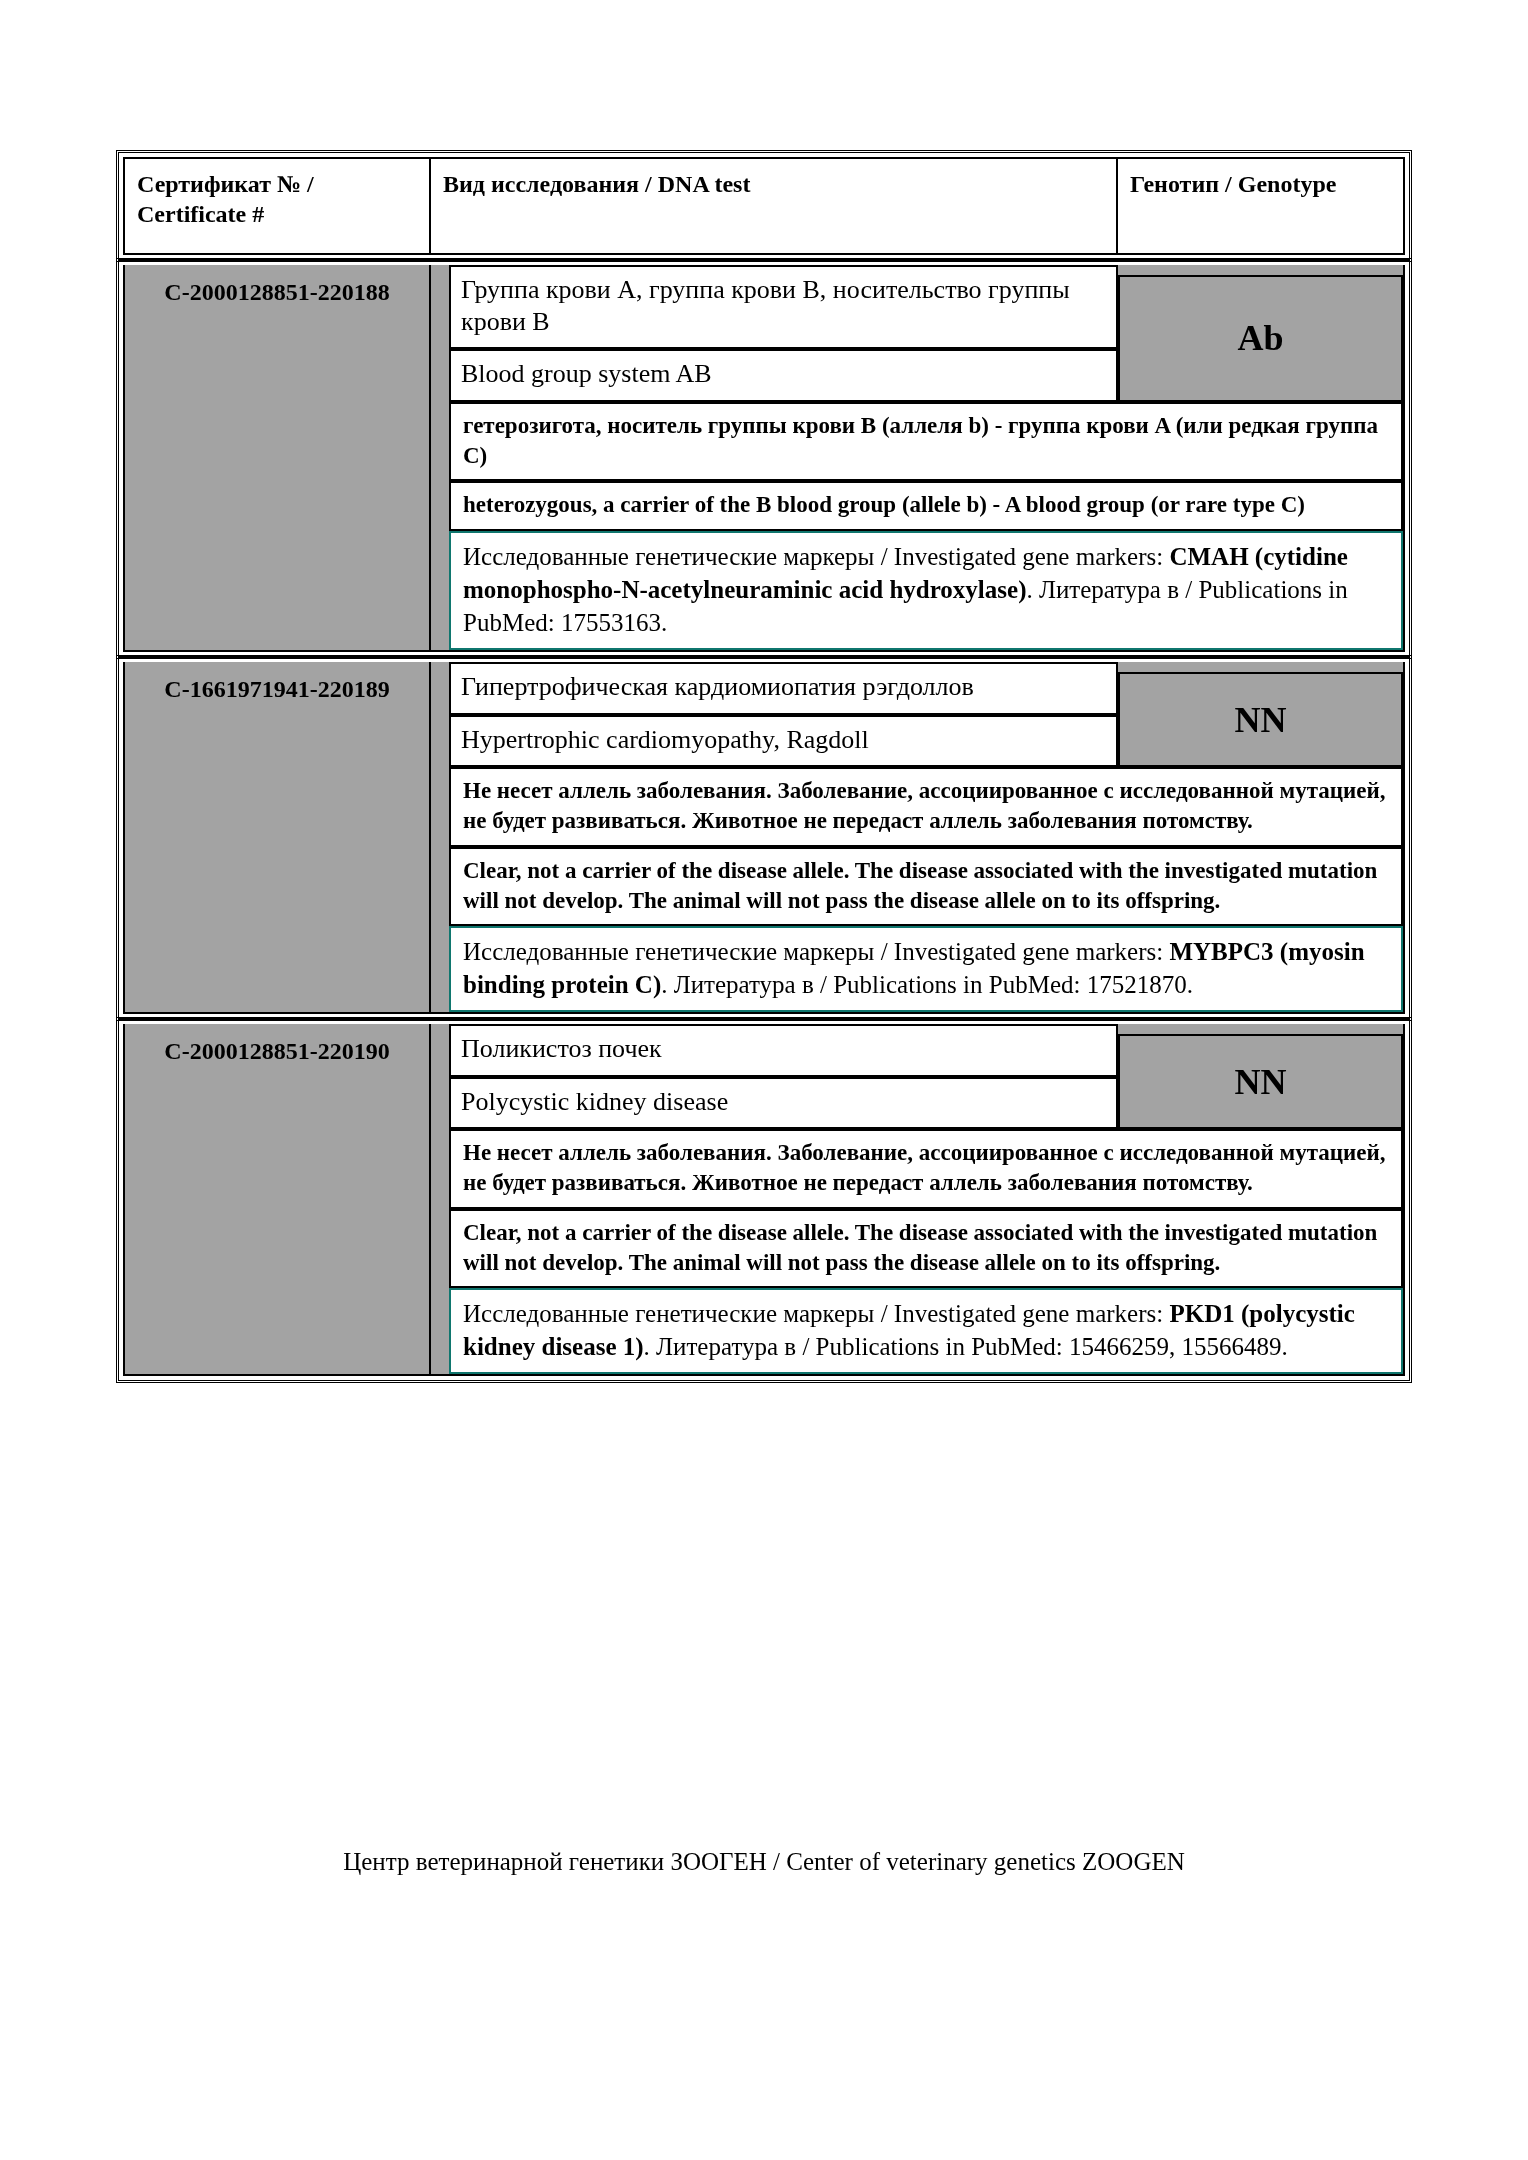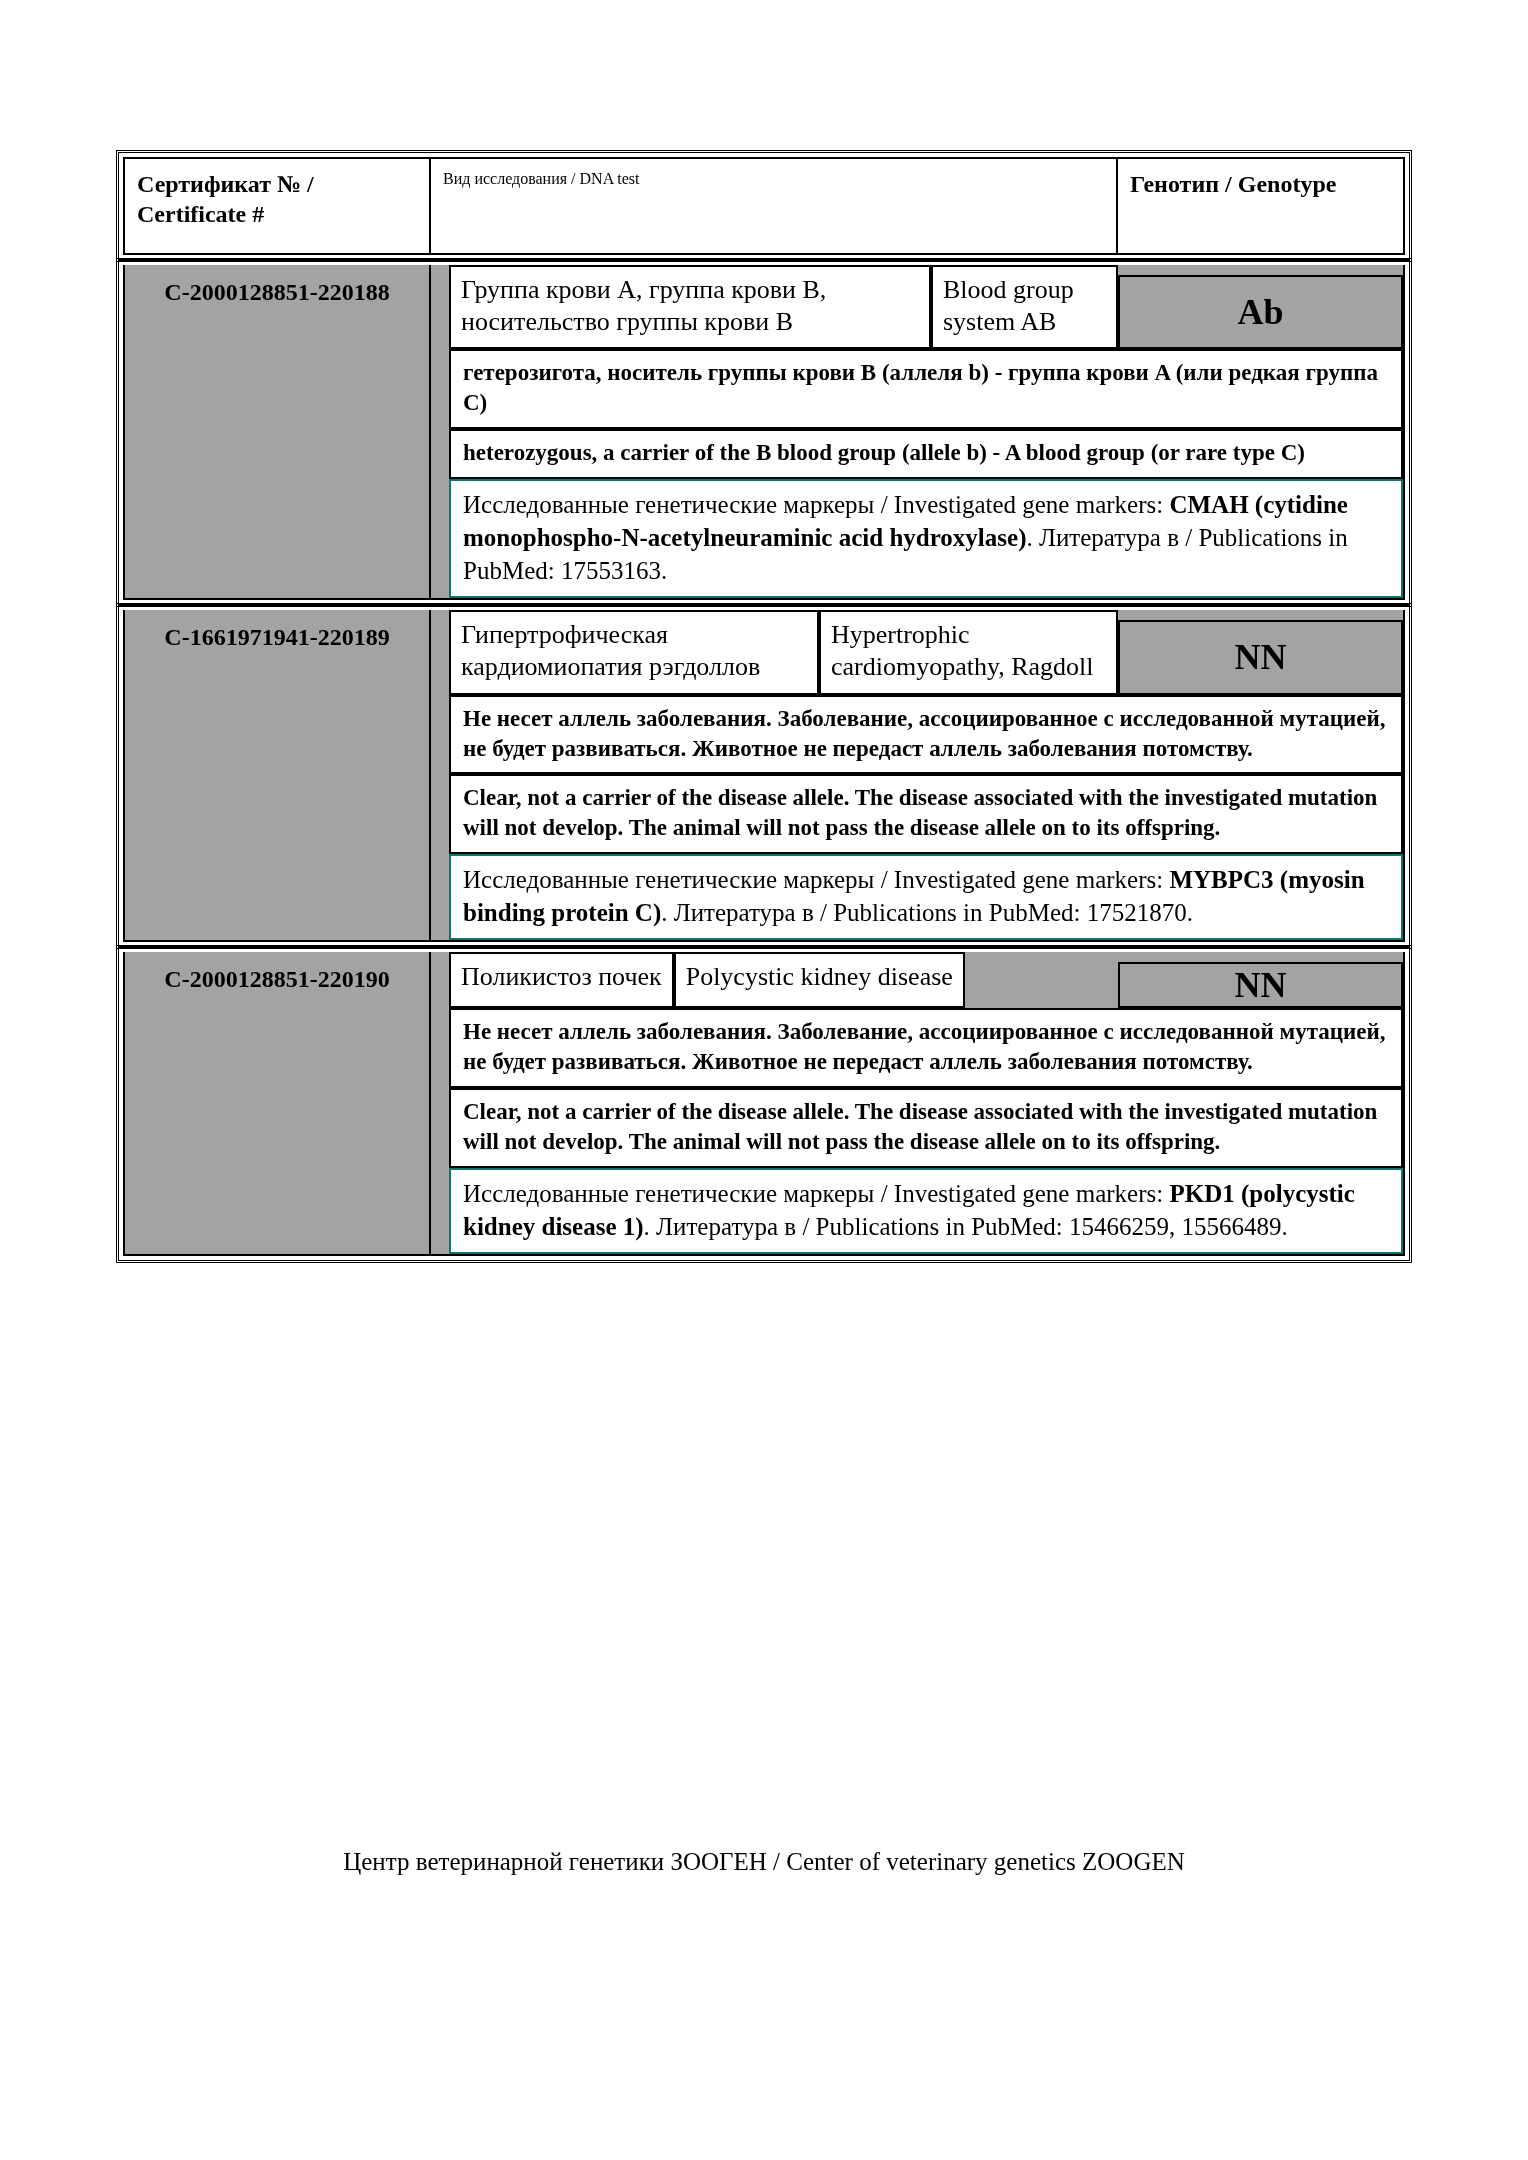--- a/index.html
+++ b/index.html
@@ -92,21 +92,21 @@
     flex-direction: column;
   }
 
   .top-split {
     display: flex;
     align-items: stretch;
   }
   .top-split .names {
     flex: 1 1 auto;
     display: flex;
-    flex-direction: row;
+    flex-direction: column;
   }
   .top-split .geno {
     flex: 0 0 285px;
     width: 285px;
     border: 2px solid #000;
     display: flex;
     align-items: center;
     justify-content: center;
     font-weight: bold;
     font-size: 36px;
@@ -128,22 +128,22 @@
     padding: 10px 12px 24px 12px;
     font-weight: bold;
     font-size: 24px;
     line-height: 1.25;
   }
   .header-row .h-test {
     flex: 1 1 auto;
     border-right: 2px solid #000;
     box-sizing: border-box;
     padding: 10px 12px 24px 12px;
-    font-weight: normal;
-    font-size: 16px;
+    font-weight: bold;
+    font-size: 24px;
     line-height: 1.25;
   }
   .header-row .h-geno {
     flex: 0 0 285px;
     width: 285px;
     box-sizing: border-box;
     padding: 10px 12px 24px 12px;
     font-weight: bold;
     font-size: 24px;
     line-height: 1.25;

